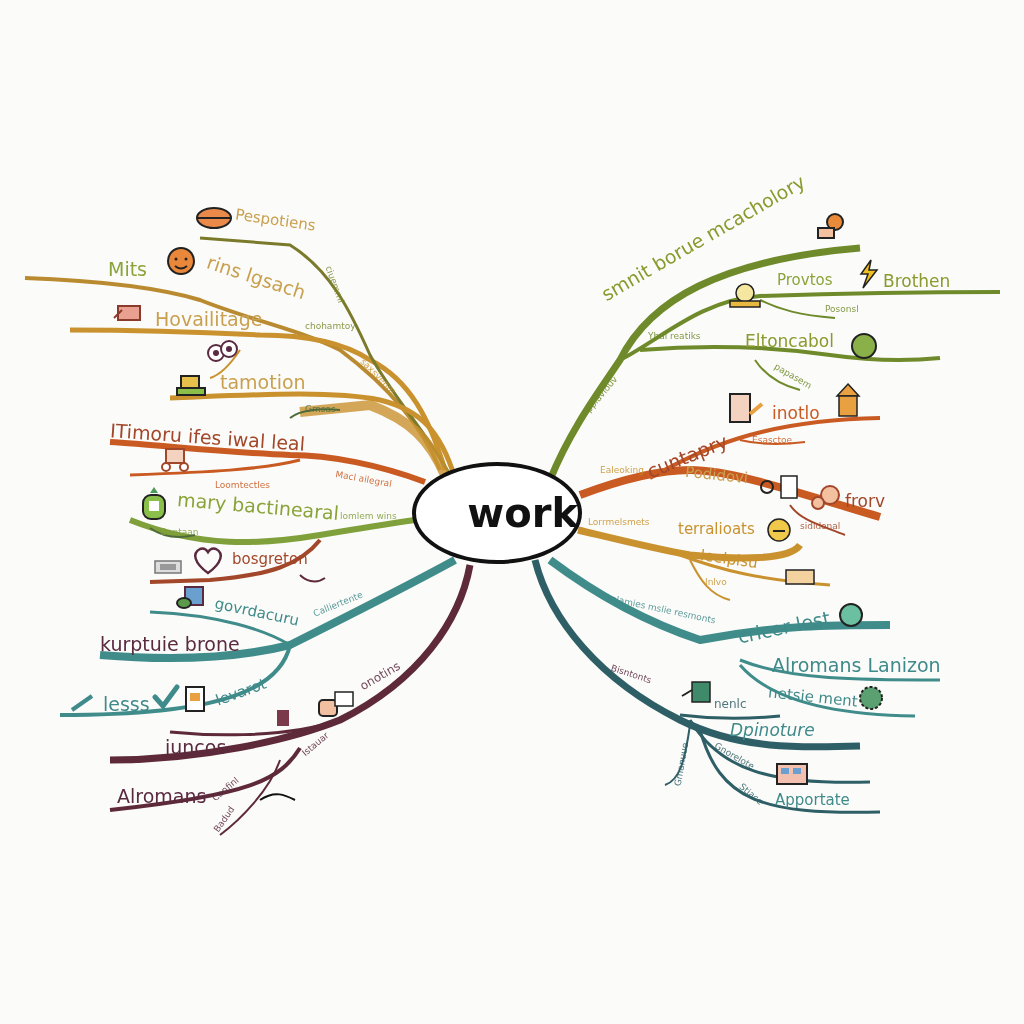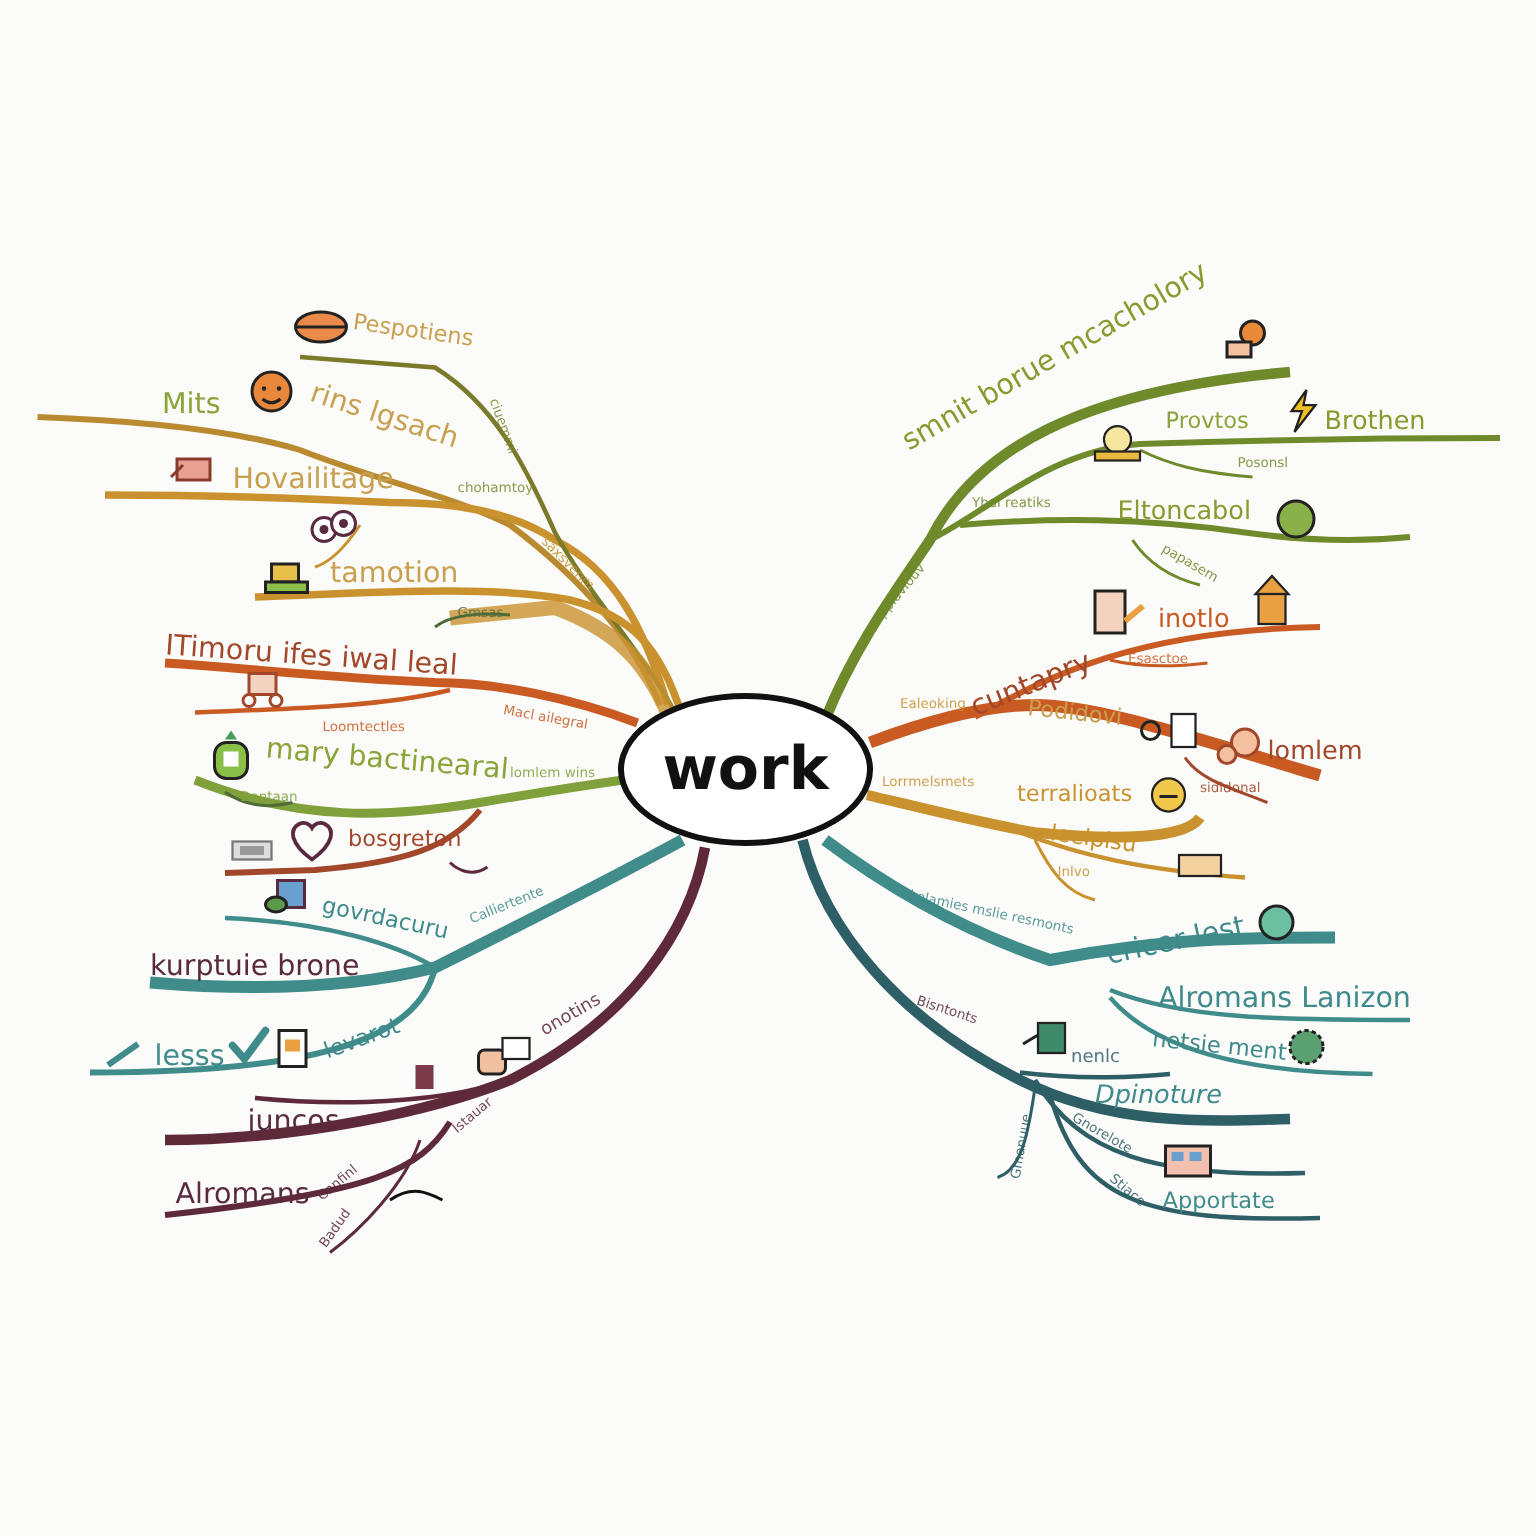--- a/index.html
+++ b/index.html
@@ -2,21 +2,21 @@
 <html><head>
 <meta charset="utf-8">
 <style>
   html,body{margin:0;padding:0;background:#fbfbf9;}
   body{width:1024px;height:1024px;position:relative;overflow:hidden;font-family:"DejaVu Sans",sans-serif;}
   svg.map{position:absolute;left:0;top:0;width:1024px;height:1024px;}
   .lbl{position:absolute;white-space:nowrap;font-family:"DejaVu Sans",sans-serif;line-height:1;}
   .big{font-size:19px;}
   .med{font-size:15px;}
   .sm{font-size:9px;opacity:.85;}
-  .center{position:absolute;left:412px;top:462px;width:170px;height:102px;border:4px solid #111;border-radius:50%;background:#fff;display:flex;align-items:center;justify-content:center;box-sizing:border-box;}
+  .center{position:absolute;left:412px;top:462px;width:170px;height:102px;border:4px solid #111;border-radius:50%;background:#fff;display:flex;align-items:center;justify-content:flex-end;box-sizing:border-box;}
   .center span{font-size:40px;font-weight:bold;color:#111;font-family:"DejaVu Sans",sans-serif;}
   .ico{position:absolute;width:26px;height:26px;}
 </style>
 </head>
 <body>
 
 <svg class="map" viewBox="0 0 1024 1024">
 
   <path d="M440 470 C420 420 380 380 340 350 C300 330 250 320 200 300 C150 285 80 280 25 278" stroke="#b98a2f" stroke-width="4" fill="none"></path>
   <path d="M445 470 C430 420 410 380 370 360 C340 340 300 335 260 335 C200 332 120 330 70 330" stroke="#c9922e" stroke-width="5" fill="none"></path>
@@ -113,21 +113,21 @@
 <div class="lbl med" style="left:883px;top:273px;color:#8a9a2e;font-size:17px;">Brothen</div>
 <div class="lbl med" style="left:745px;top:333px;color:#8a9a2e;font-size:17px;">Eltoncabol</div>
 <div class="lbl sm" style="left:648px;top:332px;color:#6f8a2a;">Yhal reatiks</div>
 <div class="lbl sm" style="left:825px;top:305px;color:#6f8a2a;">Posonsl</div>
 <div class="lbl sm" style="left:580px;top:390px;color:#6f8a2a;transform:rotate(-50deg);">pplaviouv</div>
 <div class="lbl sm" style="left:772px;top:372px;color:#6f8a2a;transform:rotate(30deg);">papasem</div>
 
 <div class="lbl med" style="left:772px;top:405px;color:#c95a22;font-size:17px;">inotlo</div>
 <div class="lbl big" style="left:645px;top:447px;color:#a2472a;transform:rotate(-22deg);">cuntapry</div>
 <div class="lbl med" style="left:685px;top:468px;color:#c9a050;transform:rotate(6deg);">Podidovi</div>
-<div class="lbl med" style="left:845px;top:493px;color:#a2472a;font-size:17px;">lomlem</div>
+<div class="lbl med" style="left:845px;top:493px;color:#a2472a;font-size:17px;">frorv</div>
 <div class="lbl sm" style="left:580px;top:466px;color:#c9922e;margin-left:20px;">Ealeoking</div>
 <div class="lbl sm" style="left:752px;top:436px;color:#c95a22;">Esasctoe</div>
 <div class="lbl sm" style="left:800px;top:522px;color:#a2472a;">sididonal</div>
 
 <div class="lbl med" style="left:678px;top:522px;color:#c9922e;">terralioats</div>
 <div class="lbl med" style="left:700px;top:552px;color:#c9922e;transform:rotate(8deg);">leelplsu</div>
 <div class="lbl sm" style="left:588px;top:518px;color:#c9922e;">Lorrmelsmets</div>
 <div class="lbl sm" style="left:705px;top:578px;color:#c9922e;">Inlvo</div>
 
 <div class="lbl big" style="left:737px;top:618px;color:#3f8a8a;transform:rotate(-12deg);">cricer lest</div>

